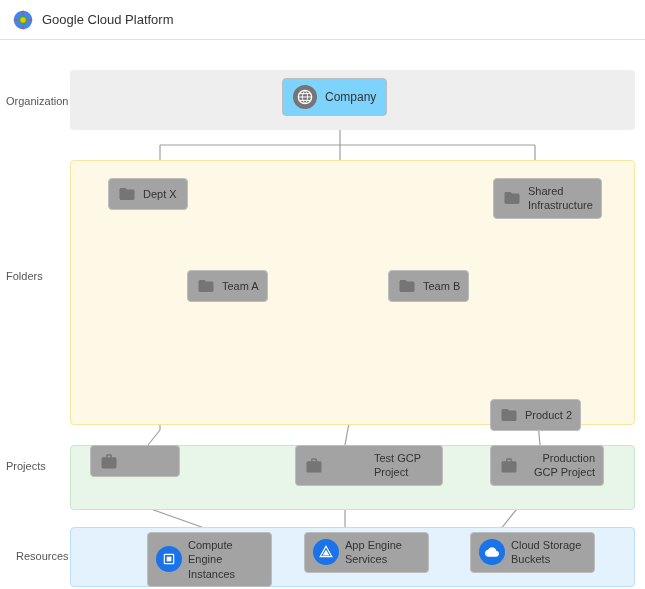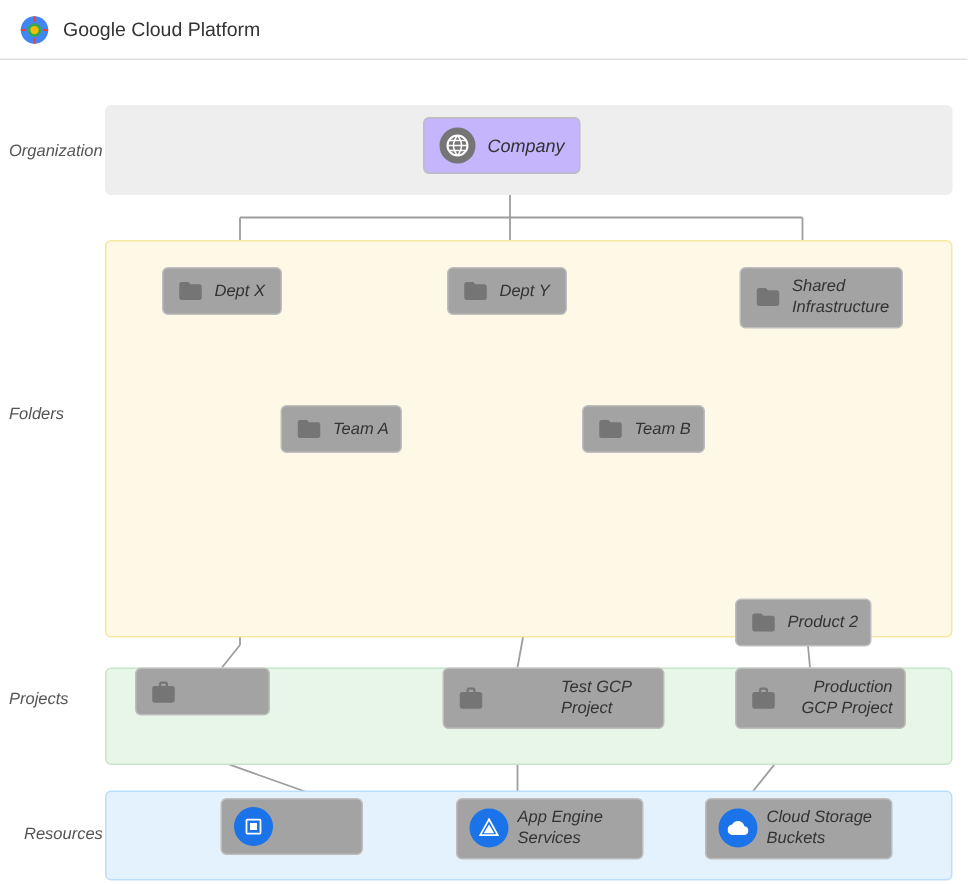--- a/index.html
+++ b/index.html
@@ -34,21 +34,20 @@
       color: #333;
       font-weight: 500;
     }
 
     
     .diagram {
       width: 645px;
       height: 549px;
       position: relative;
       overflow: hidden;
-      font-style: italic;
     }
 
     
     .layer-label {
       position: absolute;
       left: 6px;
       font-size: 11px;
       color: #555;
       font-weight: 500;
       text-align: left;
@@ -144,21 +143,21 @@
     }
 
     
     .node-company {
       position: absolute;
       top: 38px;
       left: 282px;
       display: flex;
       align-items: center;
       gap: 8px;
-      background: #c4b5fd;
+      background: #7dd3fc;
       border: 1px solid #bdbdbd;
       border-radius: 4px;
       padding: 6px 10px;
       font-size: 12px;
       color: #333;
     }
     .globe-icon {
       width: 24px;
       height: 24px;
       border-radius: 50%;
@@ -264,28 +263,20 @@
 
   <div class="node" style="top: 138px; left: 108px; min-width: 80px;">
     <div class="node-icon icon-folder">
       <svg width="18" height="18" viewBox="0 0 24 24" fill="#757575">
           <path d="M10 4H4c-1.1 0-2 .9-2 2v12c0 1.1.9 2 2 2h16c1.1 0 2-.9 2-2V8c0-1.1-.9-2-2-2h-8l-2-2z"></path>
         </svg>
     </div>
     <span>Dept X</span>
   </div>
 
-  <div class="node" style="top: 138px; left: 298px; min-width: 80px;">
-    <div class="node-icon icon-folder">
-      <svg width="18" height="18" viewBox="0 0 24 24" fill="#757575">
-          <path d="M10 4H4c-1.1 0-2 .9-2 2v12c0 1.1.9 2 2 2h16c1.1 0 2-.9 2-2V8c0-1.1-.9-2-2-2h-8l-2-2z"></path>
-        </svg>
-    </div>
-    <span>Dept Y</span>
-  </div>
 
   <div class="node" style="top: 138px; left: 493px; min-width: 90px; flex-wrap: wrap;">
     <div class="node-icon icon-folder">
       <svg width="18" height="18" viewBox="0 0 24 24" fill="#757575">
           <path d="M10 4H4c-1.1 0-2 .9-2 2v12c0 1.1.9 2 2 2h16c1.1 0 2-.9 2-2V8c0-1.1-.9-2-2-2h-8l-2-2z"></path>
         </svg>
     </div>
     <span style="white-space: normal; max-width: 65px; line-height: 1.3; font-size: 11px;">Shared Infrastructure</span>
   </div>
 
@@ -343,20 +334,21 @@
     <span style="white-space: normal; max-width: 70px; line-height: 1.3; font-size: 11px; text-align: right;">Production GCP Project</span>
   </div>
 
   <div class="node" style="top: 492px; left: 147px; min-width: 95px; gap: 6px;">
     <div class="icon-resource">
       <svg width="14" height="14" viewBox="0 0 24 24" fill="white">
           <rect x="4" y="4" width="16" height="16" rx="1" fill="none" stroke="white" stroke-width="2"></rect>
           <rect x="8" y="8" width="8" height="8" fill="white"></rect>
         </svg>
     </div>
+    <span style="white-space: normal; max-width: 75px; line-height: 1.3; font-size: 11px;">Compute Engine Instances</span>
   </div>
 
   <div class="node" style="top: 492px; left: 304px; min-width: 95px; gap: 6px;">
     <div class="icon-resource app-engine">
       <svg width="14" height="14" viewBox="0 0 24 24" fill="white">
           <polygon points="12,2 22,20 2,20" fill="none" stroke="white" stroke-width="2"></polygon>
           <polygon points="12,8 18,18 6,18" fill="white"></polygon>
         </svg>
     </div>
     <span style="white-space: normal; max-width: 75px; line-height: 1.3; font-size: 11px;">App Engine Services</span>

